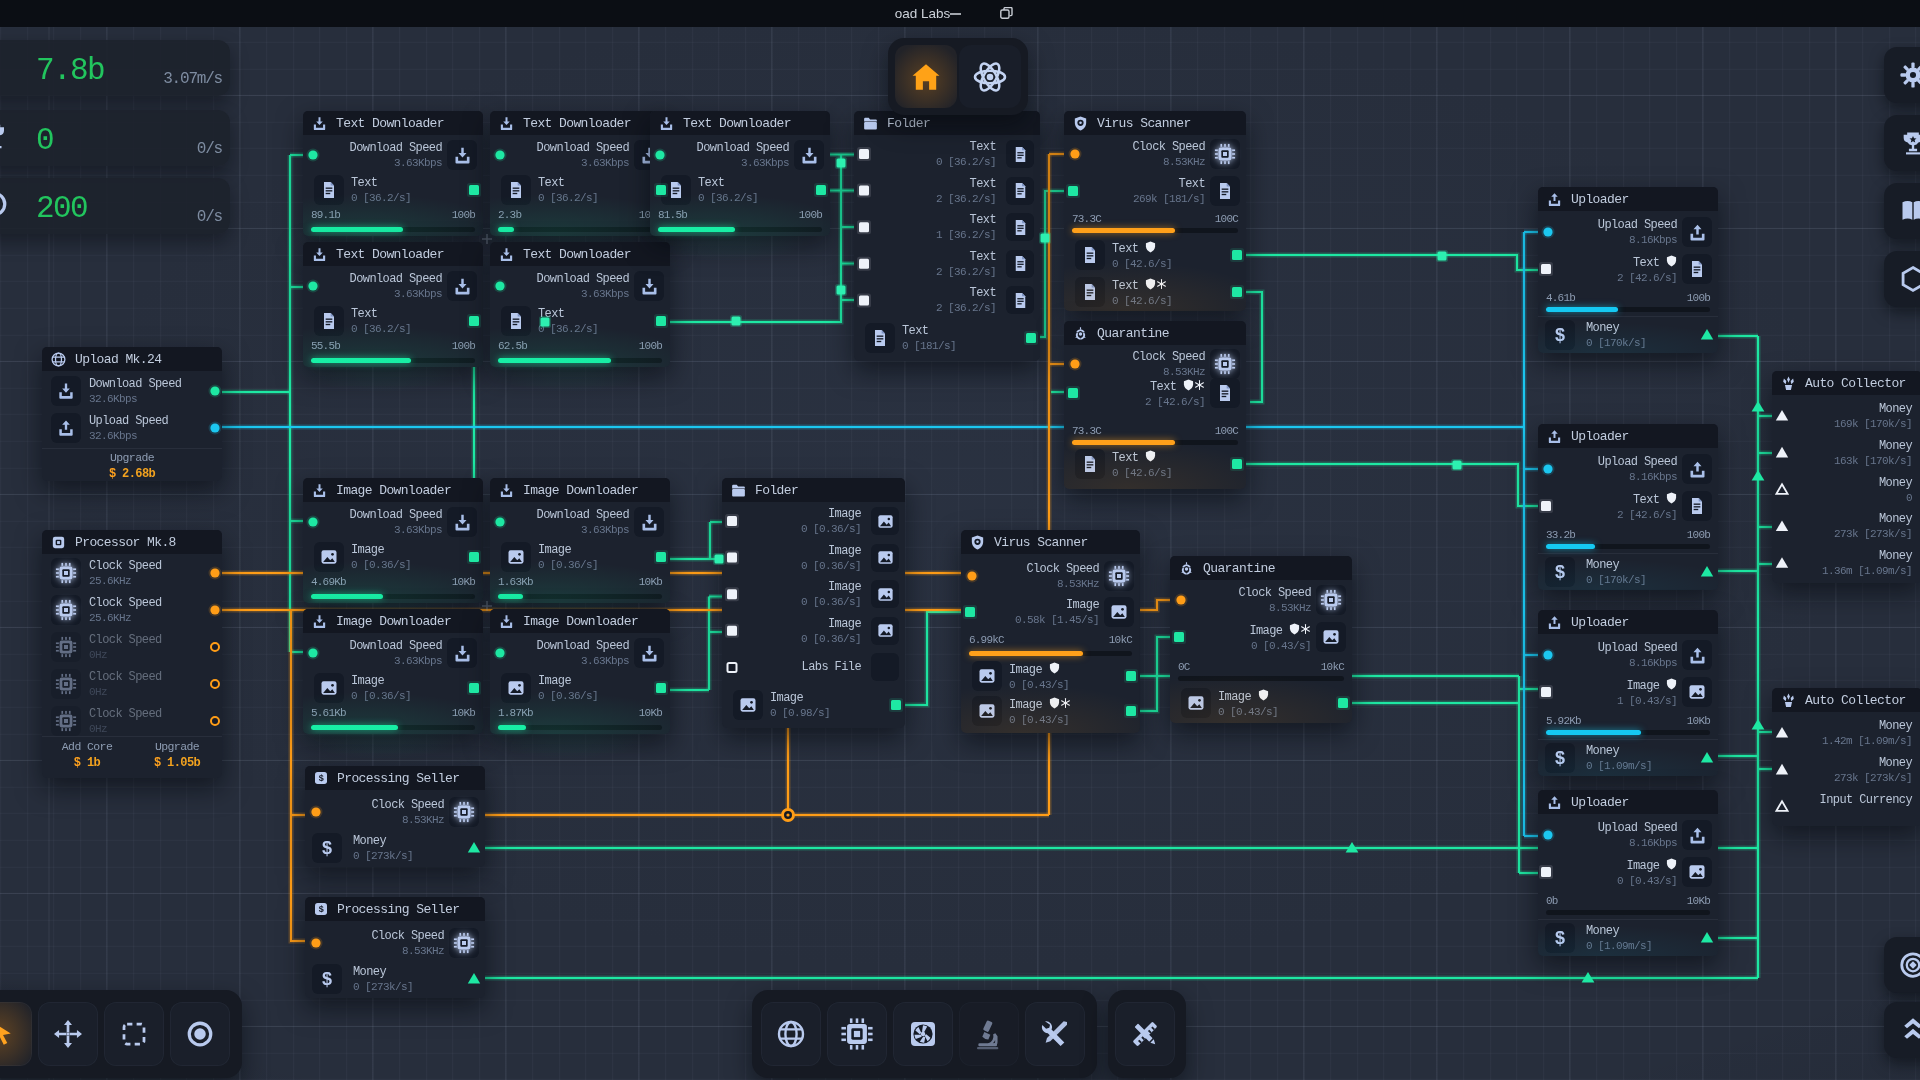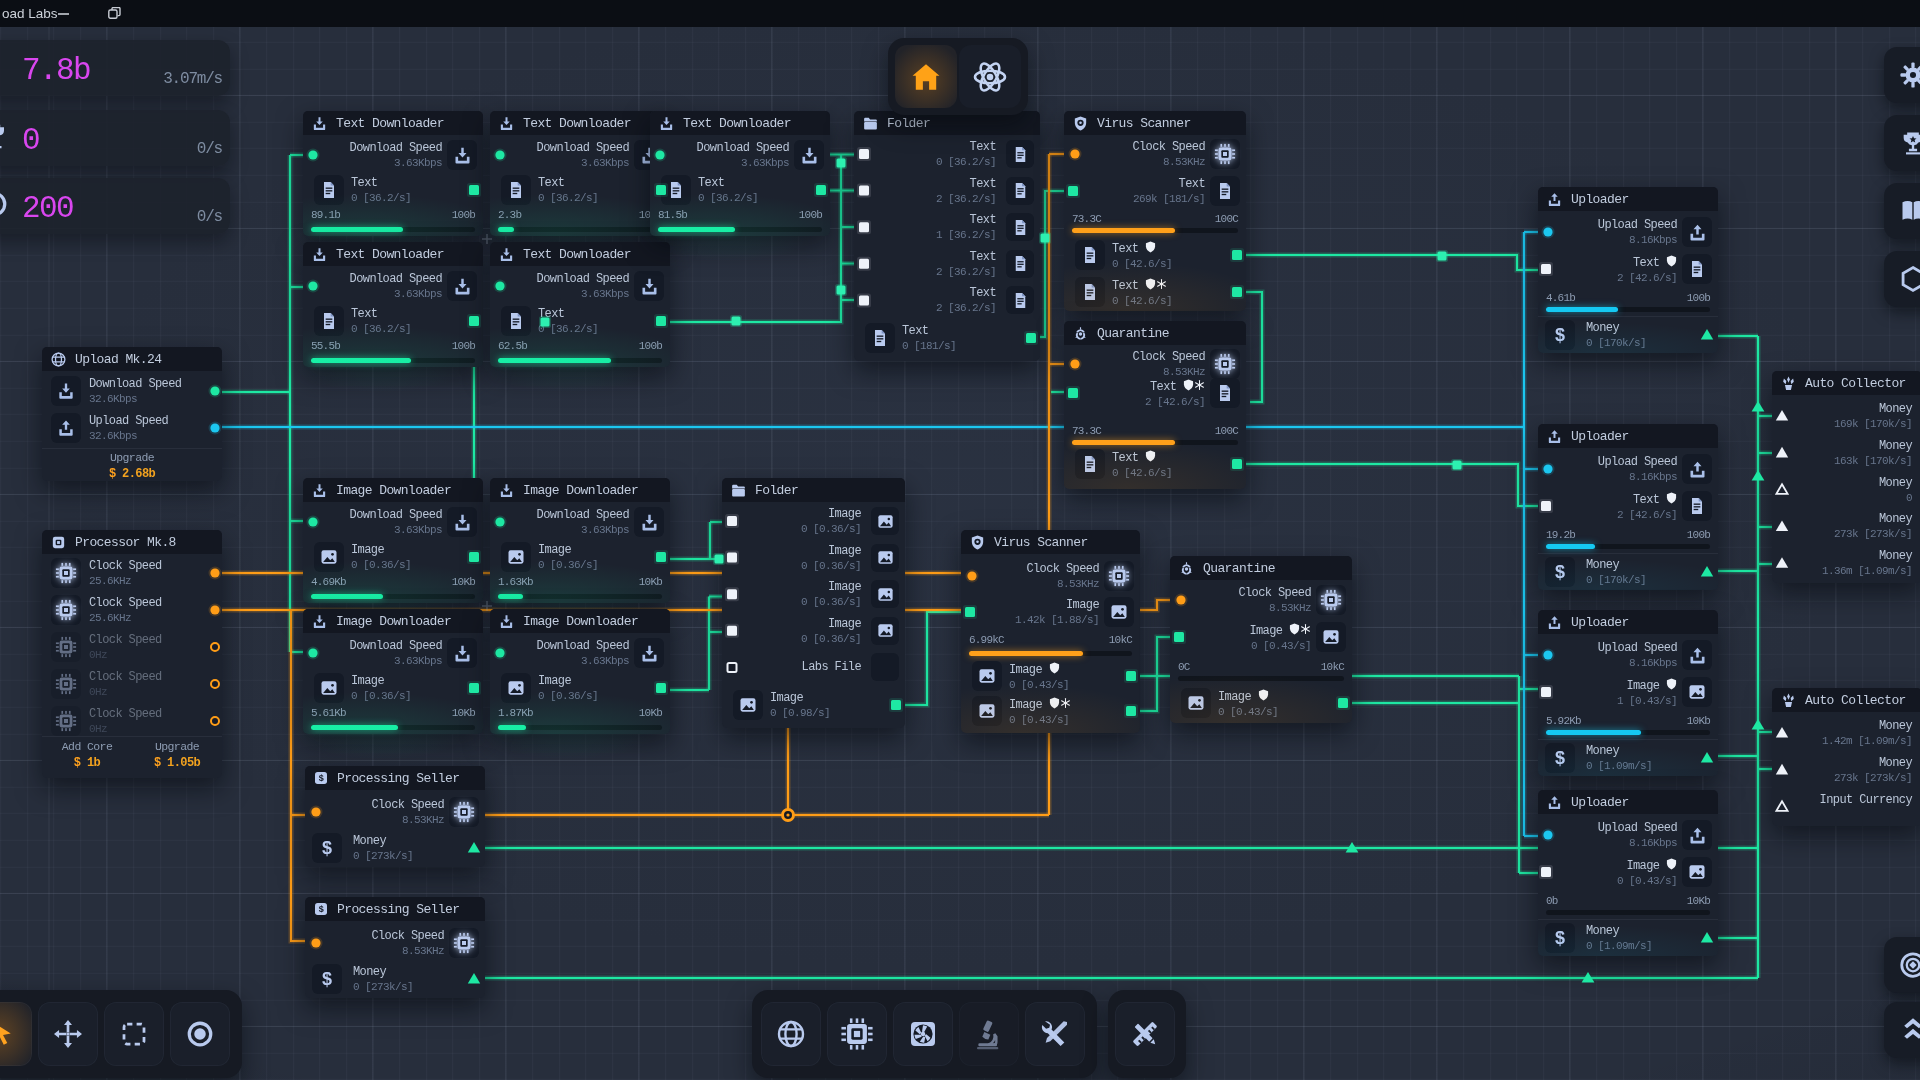--- a/index.html
+++ b/index.html
@@ -33,27 +33,27 @@
 .ptx{position:absolute;left:8px;right:8px;display:flex;justify-content:space-between;
  font-size:11px;letter-spacing:-0.8px;color:#8d9cb2}
 .ptrack{position:absolute;left:8px;right:8px;height:5px;border-radius:3px;background:rgba(8,11,17,.55)}
 .pfill{position:absolute;left:8px;height:5px;border-radius:3px}
 .div{position:absolute;left:0;right:0;height:1px;background:rgba(200,215,235,0.07)}
 .fcol{position:absolute;text-align:center}
 .fl{font-size:11.5px;color:#8d9cb2;letter-spacing:-0.6px}
 .fv{font-size:12px;color:#f2a21f;font-weight:bold;letter-spacing:-0.6px;margin-top:3px}
 .dol{color:#ffa21f}
 .titlebar{position:absolute;left:0;top:0;width:1920px;height:27px;background:#0b0e14;z-index:6;
- font-family:"Liberation Sans",sans-serif;display:flex;align-items:center;justify-content:flex-start}
+ font-family:"Liberation Sans",sans-serif;display:flex;align-items:center;justify-content:center}
 .tbt{color:#cdd2da;font-size:13.5px;margin-left:2px}
 .winbtns{display:flex;align-items:center}
 .counter{position:absolute;left:-40px;width:270px;height:56px;background:#1d222ce8;border-radius:12px;
  box-shadow:0 8px 18px rgba(4,7,12,.4);z-index:5}
 .cicon{position:absolute;left:19px;top:11px}
-.cbig{position:absolute;left:62px;top:54%;transform:translateY(-50%);color:#d946ef;letter-spacing:-1.6px}
+.cbig{position:absolute;left:76px;top:54%;transform:translateY(-50%);color:#22c55e;letter-spacing:-1.6px}
 .crate{position:absolute;right:8px;bottom:8px;color:#7e8ca1;font-size:16px;letter-spacing:-1.2px}
 .panel{position:absolute;background:#161a23;border-radius:16px;box-shadow:0 10px 24px rgba(4,7,12,.5);z-index:5}
 .pbtn{position:absolute;width:62px;height:63px;border-radius:12px;background:#191e29;display:flex;align-items:center;justify-content:center}
 .pbtn.home{background:radial-gradient(80% 80% at 50% 55%, rgba(255,150,20,0.28), rgba(255,150,20,0.04) 75%),#191e29}
 .pbtn2{position:absolute;width:60px;height:64px;border-radius:12px;background:#1a1f2a;box-shadow:inset 0 0 0 1px rgba(130,145,175,0.07);display:flex;align-items:center;justify-content:center}
 .pbtn2.orange{background:radial-gradient(85% 85% at 45% 50%, rgba(255,150,20,0.30), rgba(255,150,20,0.03) 78%),#1a1f2a}
 .railbtn{position:absolute;left:1884px;width:58px;height:56px;border-radius:13px;background:#171c26;
  box-shadow:0 6px 14px rgba(4,7,12,.5);display:flex;align-items:center;justify-content:center;z-index:5}
 </style></head><body>
 <div id="stage">
@@ -931,21 +931,21 @@
             <rect x="19.8" y="11.1" width="3.2" height="1.8"></rect>
             <rect x="1" y="15.2" width="3.2" height="1.8"></rect>
             <rect x="19.8" y="15.2" width="3.2" height="1.8"></rect>
           </g>
           <rect x="8" y="8" width="8" height="8" rx="1" fill="#141a26"></rect>
           <rect x="9.8" y="9.8" width="4.4" height="4.4" fill="#b9caee"></rect>
         </svg>
       </div>
       <div class="rtx" style="right:41px;top:68px;">
         <div class="rl">Image</div>
-        <div class="rv">1.42k [1.88/s]</div>
+        <div class="rv">0.58k [1.45/s]</div>
       </div>
       <div class="icbtn" style="left:143.0px;top:67.0px;width:30px;height:30px;">
         <svg width="20" height="20" viewBox="0 0 24 24" style="">
           <rect x="3" y="4" width="18" height="16" rx="2.5" fill="#b9caee"></rect>
           <path d="M5 18l5-6 3.5 4 2.5-2.6 3 4.6z" fill="#141a26"></path>
           <circle cx="16.2" cy="8.8" r="1.6" fill="#141a26"></circle>
         </svg>
       </div>
       <div class="ptx" style="top:104px">
         <span>6.99kC</span>
@@ -1150,21 +1150,21 @@
       <div class="icbtn" style="left:144.0px;top:67.0px;width:30px;height:30px;">
         <svg width="20" height="20" viewBox="0 0 24 24" style="">
           <path d="M6 2.5h8l4 4v15H6z" fill="#b9caee" rx="1"></path>
           <path d="M14 2.5l4 4h-4z" fill="#7e94c4"></path>
           <rect x="8" y="9" width="8" height="1.6" fill="#141a26"></rect>
           <rect x="8" y="12.2" width="8" height="1.6" fill="#141a26"></rect>
           <rect x="8" y="15.4" width="5.5" height="1.6" fill="#141a26"></rect>
         </svg>
       </div>
       <div class="ptx" style="top:105px">
-        <span>19.2b</span>
+        <span>33.2b</span>
         <span>100b</span>
       </div>
       <div class="ptrack" style="top:120px"></div>
       <div class="pfill" style="top:120px;width:49.2px;background:#15c9f2;box-shadow:0 0 7px #15c9f299"></div>
       <div class="div" style="top:129px"></div>
       <div class="icbtn" style="left:7px;top:133px;width:30px;height:30px;font-size:0">
         <span style="font:700 18px 'Liberation Sans',sans-serif;color:#b9caee;line-height:22px">$</span>
       </div>
       <div class="ltx" style="left:48px;top:134px;">
         <div class="rl">Money</div>

